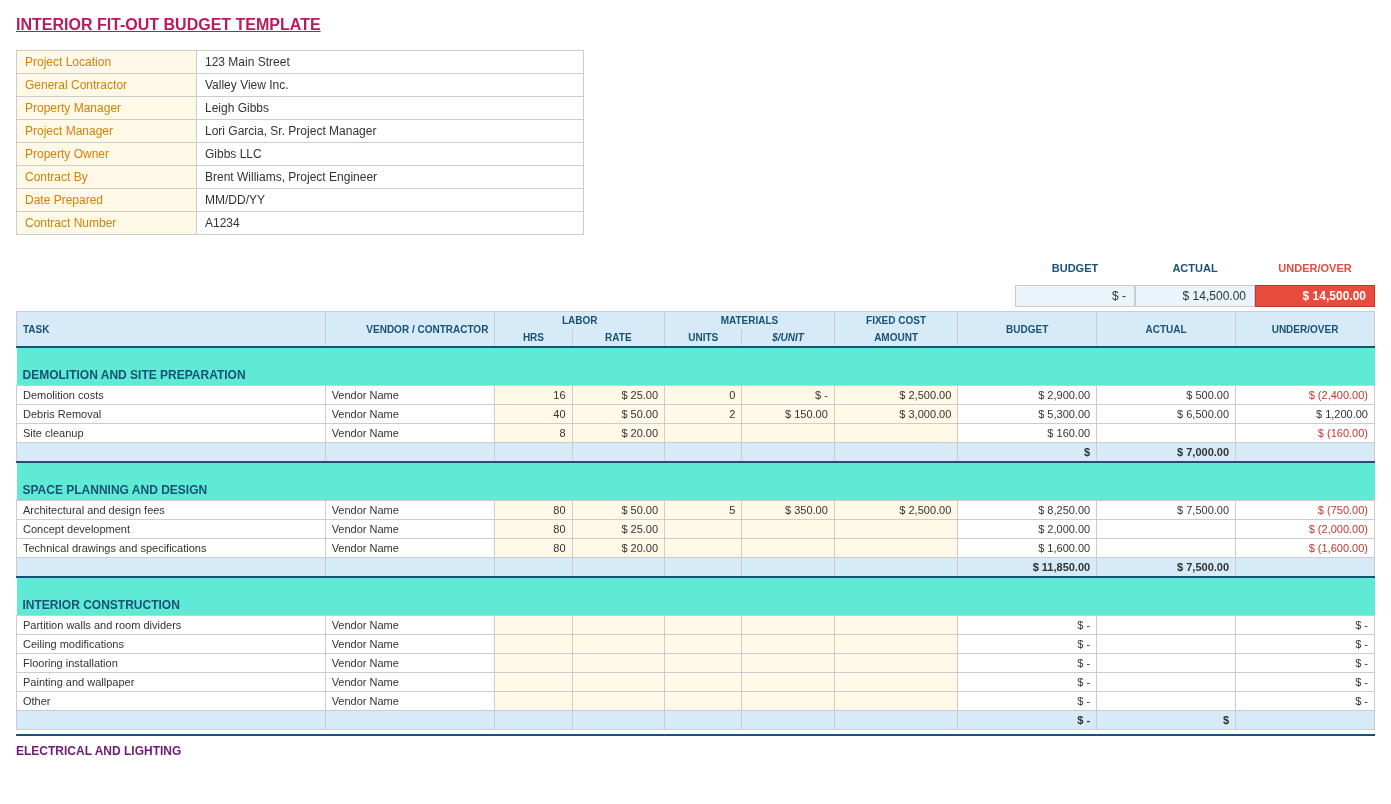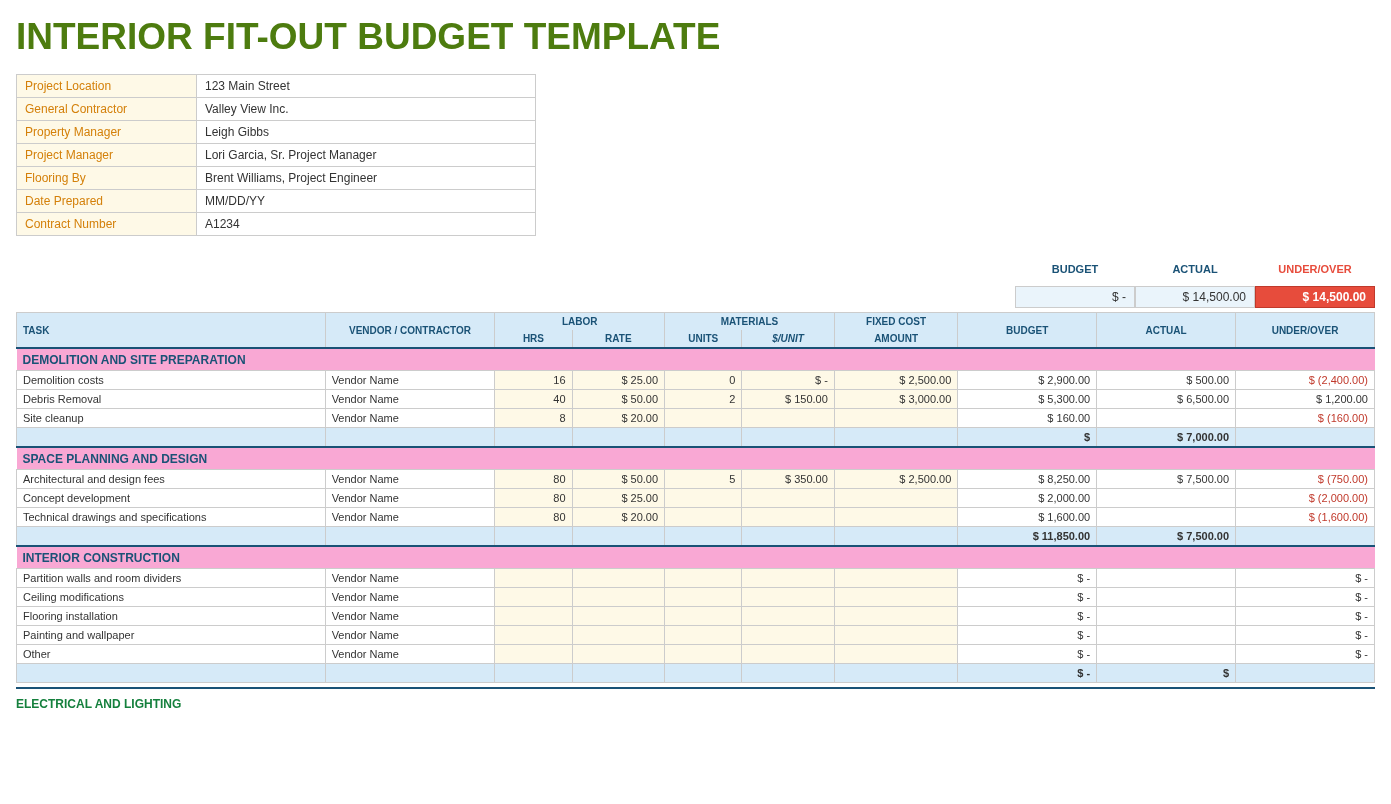--- a/index.html
+++ b/index.html
@@ -1,27 +1,28 @@
 <!DOCTYPE html>
 <html><head>
   <meta charset="utf-8">
   <style>
     * { box-sizing: border-box; margin: 0; padding: 0; }
     body { font-family: Arial, sans-serif; font-size: 12px; background: #fff; color: #333; padding: 16px; }
 
     h1 {
-      font-size: 37px;
+      font-size: 16px;
       font-weight: bold;
-      color: #4d7c0f;
+      color: #be185d;
       margin-bottom: 16px;
+      text-decoration: underline;
     }
 
     .info-table {
       border-collapse: collapse;
-      width: 520px;
+      width: 568px;
       margin-bottom: 24px;
     }
     .info-table td {
       border: 1px solid #ccc;
       padding: 4px 8px;
       font-size: 12px;
     }
     .info-table td:first-child {
       background-color: #fef9e7;
       color: #d4800a;
@@ -65,28 +66,28 @@
       background: #d6eaf8;
       color: #1a5276;
       font-weight: bold;
       text-align: center;
       font-size: 10px;
     }
     .main-table th.group-header {
       background: #d6eaf8;
     }
     .section-header td {
-      background: #f9a8d4;
+      background: #5eead4;
       font-weight: bold;
       color: #1a5276;
       border-top: 2px solid #1a5276;
       border-bottom: none;
       border-left: none;
       border-right: none;
-      padding-top: 4px;
+      padding-top: 20px;
       font-size: 12px;
     }
     .data-row td {
       background: #fff;
     }
     .subtotal-row td {
       background: #d6eaf8;
       font-weight: bold;
     }
     .input-cell {
@@ -126,21 +127,25 @@
       </tr>
       <tr>
         <td>Property Manager</td>
         <td>Leigh Gibbs</td>
       </tr>
       <tr>
         <td>Project Manager</td>
         <td>Lori Garcia, Sr. Project Manager</td>
       </tr>
       <tr>
-        <td>Flooring By</td>
+        <td>Property Owner</td>
+        <td>Gibbs LLC</td>
+      </tr>
+      <tr>
+        <td>Contract By</td>
         <td>Brent Williams, Project Engineer</td>
       </tr>
       <tr>
         <td>Date Prepared</td>
         <td>MM/DD/YY</td>
       </tr>
       <tr>
         <td>Contract Number</td>
         <td>A1234</td>
       </tr>
@@ -155,21 +160,21 @@
 <div class="summary-row">
   <div class="sum-cell" style="background:#eaf4fb;border:1px solid #ccc;text-align:right;">$ -</div>
   <div class="sum-cell" style="background:#eaf4fb;border:1px solid #ccc;text-align:right;">$ 14,500.00</div>
   <div class="sum-cell" style="background:#e74c3c;color:#fff;font-weight:bold;border:1px solid #c0392b;text-align:right;">$ 14,500.00</div>
 </div>
 
 <table class="main-table">
   <thead>
     <tr class="top-header-row">
       <th class="col-task" rowspan="2" style="text-align:left;">TASK</th>
-      <th class="col-vendor" rowspan="2" style="text-align:center;margin-top:28px;">VENDOR / CONTRACTOR</th>
+      <th class="col-vendor" rowspan="2" style="text-align:right;margin-top:28px;">VENDOR / CONTRACTOR</th>
       <th colspan="2" class="group-header">LABOR</th>
       <th colspan="2" class="group-header">MATERIALS</th>
       <th colspan="1" class="group-header" style="white-space:pre-line;">FIXED COST</th>
       <th class="col-budget" rowspan="2">BUDGET</th>
       <th class="col-actual" rowspan="2">ACTUAL</th>
       <th class="col-under" rowspan="2">UNDER/OVER</th>
     </tr>
     <tr class="sub-header-row">
       <th class="col-hrs">HRS</th>
       <th class="col-rate">RATE</th>
@@ -352,13 +357,13 @@
         <td></td>
         <td></td>
         <td></td>
         <td class="num-cell">$ -</td>
         <td class="num-cell">$ </td>
         <td></td>
       </tr>
     </tbody>
 </table>
 
-<div style="margin-top:4px;font-weight:bold;color:#15803d;font-size:12px;padding-top:8px;border-top:2px solid #1a5276;">ELECTRICAL AND LIGHTING</div>
+<div style="margin-top:4px;font-weight:bold;color:#701a75;font-size:12px;padding-top:8px;border-top:2px solid #1a5276;">ELECTRICAL AND LIGHTING</div>
 
 </body></html>

